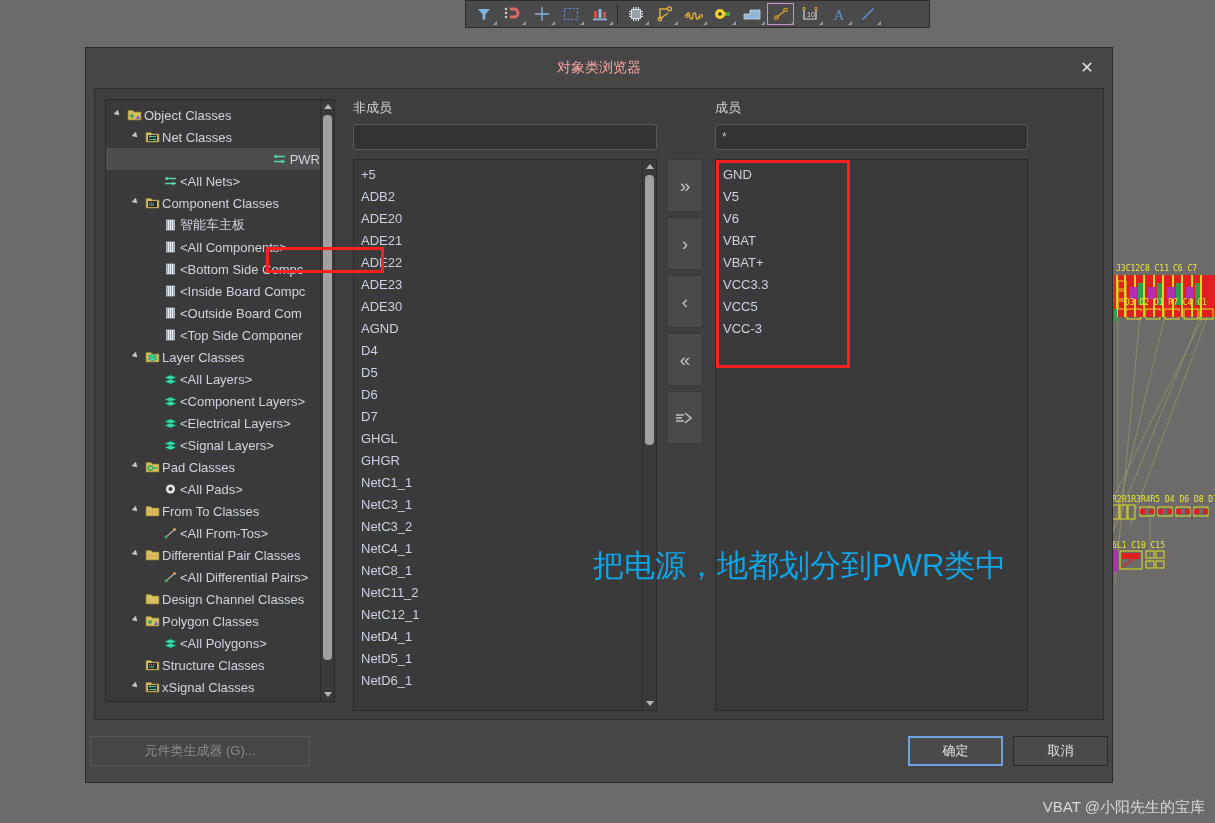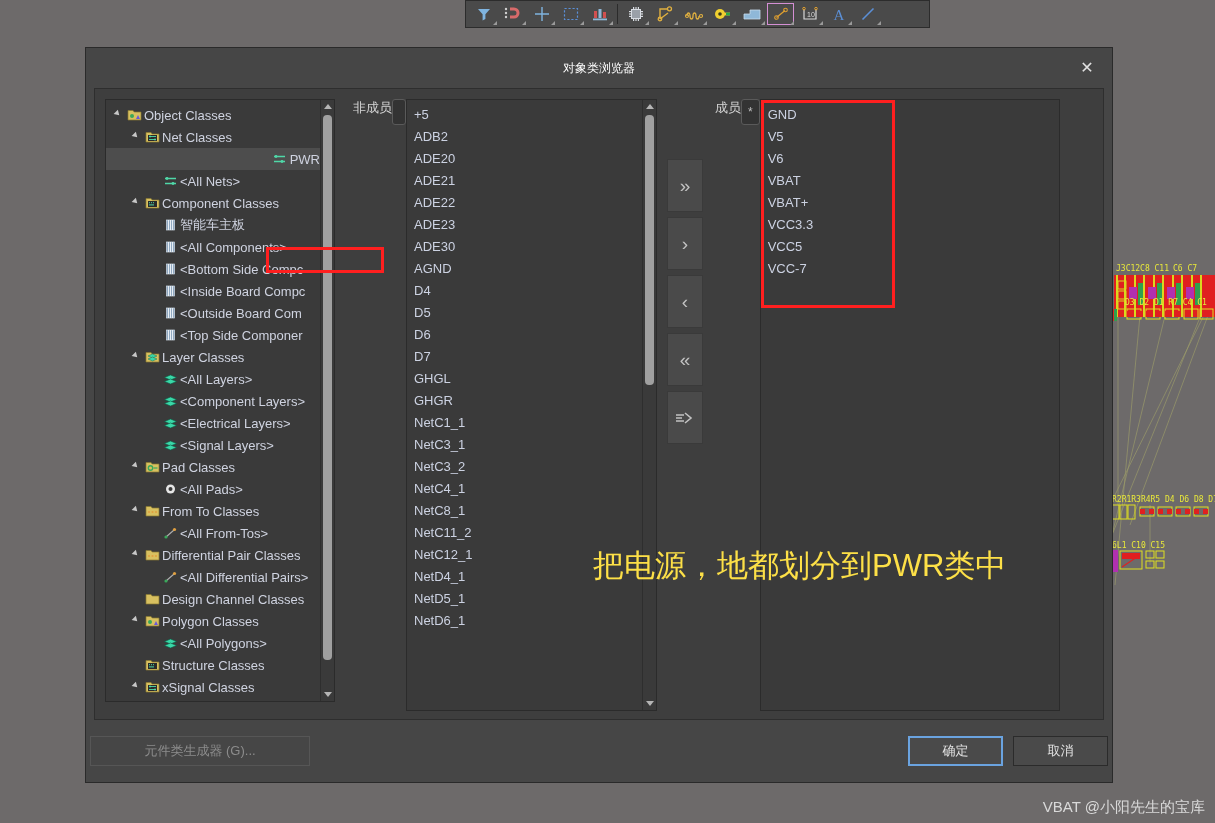--- a/index.html
+++ b/index.html
@@ -48,21 +48,21 @@
     width: 1028px; height: 736px;
     background: #464646;
     border: 1px solid #2a2a2a;
     display: flex; flex-direction: column;
   }
   #titlebar {
     height: 40px; position: relative;
     display: flex; align-items: center; justify-content: center;
     flex: 0 0 auto;
   }
-  #title-text { color: #ffffff; font-size: 12px; }
+  #title-text { color: #fca5a5; font-size: 14px; }
   #close-btn {
     position: absolute; right: 12px; top: 8px;
     width: 26px; height: 24px;
     display: flex; align-items: center; justify-content: center;
     color: #e0e0e0; font-size: 16px; line-height: 1;
     cursor: pointer;
   }
 
   #dlg-body {
     flex: 1 1 auto;
@@ -131,25 +131,25 @@
   .sb-arrow { height: 13px; width: 100%; display:flex; align-items:center; justify-content:center; flex:0 0 13px;}
   .sb-arrow.up::before { content:""; width:0;height:0;border-left:4px solid transparent;border-right:4px solid transparent;border-bottom:5px solid #b5b5b5;}
   .sb-arrow.down::before { content:""; width:0;height:0;border-left:4px solid transparent;border-right:4px solid transparent;border-top:5px solid #b5b5b5;}
   .sb-track { flex:1 1 auto; width: 100%; position: relative; }
   .sb-thumb { position:absolute; left:2px; right:2px; background:#a0a0a0; border-radius:4px;}
 
   
   #nonmember-col {
     width: 304px; flex: 0 0 auto;
     margin-left: 18px;
-    display: flex; 
+    display: flex; flex-direction: column;
   }
   #member-col {
-    width: 345px; flex: 0 0 auto;
-    display: flex; flex-direction: row;
+    width: 313px; flex: 0 0 auto;
+    display: flex; flex-direction: column;
   }
   .col-title {
     color: #d6d6d6; font-size: 13px;
     height: 20px; margin-bottom: 5px;
   }
   .filter-input {
     height: 26px;
     background: #333333;
     border: 1px solid #5a5a5a;
     border-radius: 3px;
@@ -200,21 +200,21 @@
     width: 134px; height: 208px;
     border: 3px solid #ff1f1f;
     pointer-events: none;
     z-index: 6;
   }
 
   
   #annotation {
     position: absolute;
     left: 498px; top: 456px;
-    color: #fde047;
+    color: #0ea5e9;
     font-size: 31px;
     white-space: nowrap;
     z-index: 8;
     pointer-events: none;
   }
 
   
   #footer {
     height: 62px; flex: 0 0 auto;
     display: flex; align-items: center;
@@ -952,21 +952,21 @@
       <div class="filter-input">*</div>
       <div class="listbox">
         <div class="list-inner" id="member-list">
             <div class="litem">GND</div>
             <div class="litem">V5</div>
             <div class="litem">V6</div>
             <div class="litem">VBAT</div>
             <div class="litem">VBAT+</div>
             <div class="litem">VCC3.3</div>
             <div class="litem">VCC5</div>
-            <div class="litem">VCC-7</div>
+            <div class="litem">VCC-3</div>
           </div>
         <div id="member-highlight"></div>
       </div>
     </div>
 
     <div id="annotation">把电源，地都划分到PWR类中</div>
 
   </div>
 
   <div id="footer">

